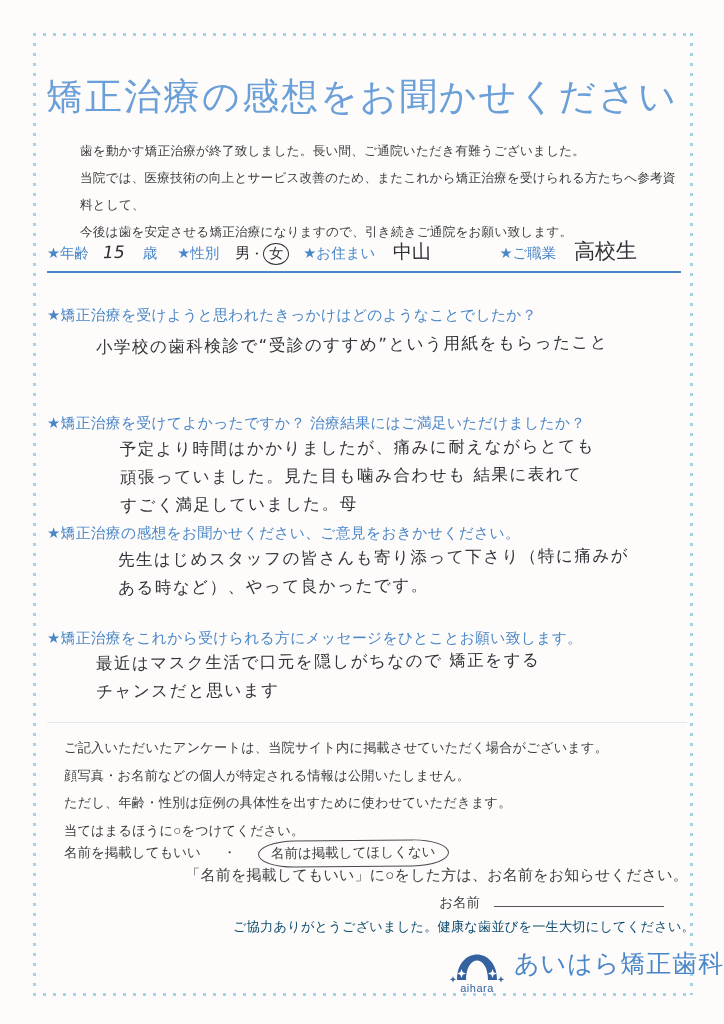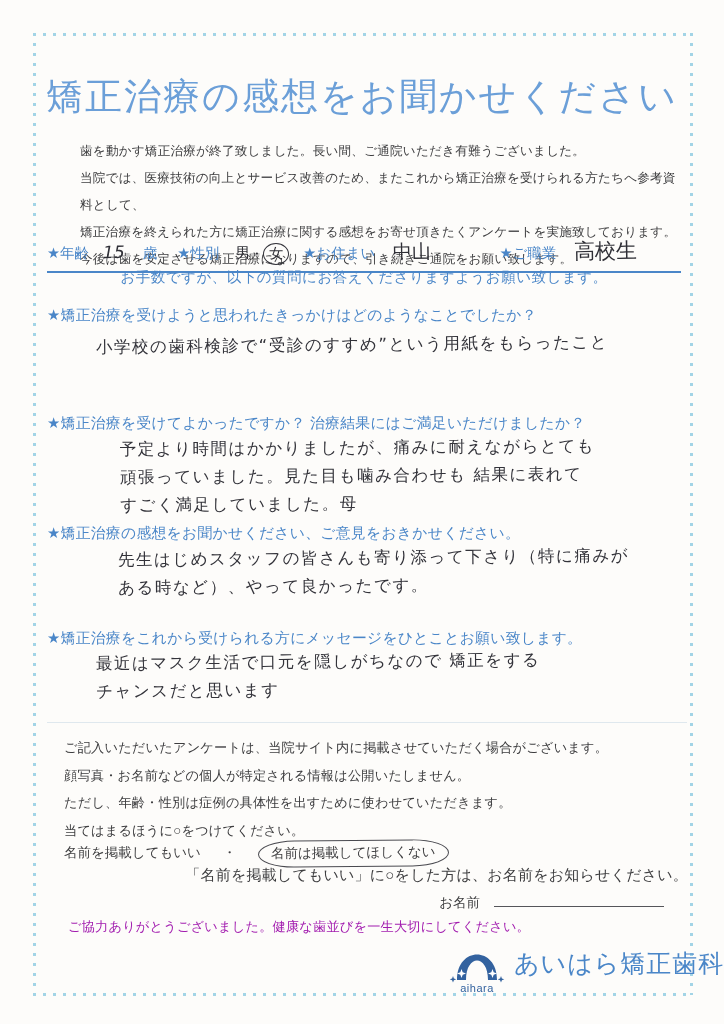--- a/index.html
+++ b/index.html
@@ -104,22 +104,22 @@
   }
   .name-row{
     position:absolute;right:60px;top:892px;
     font-size:13.5px;color:#3d3d3f;
   }
   .name-blank{
     display:inline-block;width:170px;border-bottom:1.6px solid #55555a;
     margin-left:14px;height:14px;
   }
   .thanks-line{
-    position:absolute;right:36px;top:918px;width:620px;
-    font-size:13.2px;color:#a21caf;letter-spacing:0.2px;
+    position:absolute;right:29px;top:918px;width:620px;
+    text-align:right;font-size:13.2px;color:#0c4a6e;letter-spacing:0.2px;
   }
   .logo{
     position:absolute;left:448px;top:932px;height:62px;
     display:flex;align-items:center;
   }
   .logo-mark{position:relative;width:58px;height:62px;}
   .logo-romaji{
     position:absolute;left:0;bottom:0;width:58px;text-align:center;
     font-size:11px;color:#33629f;letter-spacing:0.5px;
   }
@@ -136,39 +136,37 @@
   <div class="dot-edge dot-h dot-top"></div>
   <div class="dot-edge dot-h dot-bottom"></div>
   <div class="dot-edge dot-v dot-left"></div>
   <div class="dot-edge dot-v dot-right"></div>
 
   <div class="title">矯正治療の感想をお聞かせください</div>
 
   <div class="intro">
     <div>歯を動かす矯正治療が終了致しました。長い間、ご通院いただき有難うございました。</div>
     <div>当院では、医療技術の向上とサービス改善のため、またこれから矯正治療を受けられる方たちへ参考資料として、</div>
-    <div>矯正治療を終えられた方に矯正治療に関する感想をお寄せ頂きたくアンケートを実施致しております。</div>
     <div>今後は歯を安定させる矯正治療になりますので、引き続きご通院をお願い致します。</div>
   </div>
 
   <div class="profile-row">
     <span class="lbl">★年齢</span>
     <span class="hand hw-age">15</span>
     <span class="lbl">歳</span>
     <span class="lbl" style="margin-left:16px;">★性別</span>
     <span class="gender-group">
       <span class="gender-m">男</span><span class="gender-dot">・</span><span class="circle-female">女</span>
     </span>
     <span class="lbl">★お住まい</span>
     <span class="hand hw-res">中山</span>
     <span class="lbl" style="margin-left:64px;">★ご職業</span>
     <span class="hand hw-job">高校生</span>
   </div>
 
-  <div class="request-line">お手数ですが、以下の質問にお答えくださりますようお願い致します。</div>
 
   <div class="q-head q1">★矯正治療を受けようと思われたきっかけはどのようなことでしたか？</div>
   <div class="answer a1 hand">
     <div>小学校の歯科検診で“受診のすすめ”という用紙をもらったこと</div>
   </div>
 
   <div class="q-head q2">★矯正治療を受けてよかったですか？ 治療結果にはご満足いただけましたか？</div>
   <div class="answer a2 hand">
     <div>予定より時間はかかりましたが、痛みに耐えながらとても</div>
     <div>頑張っていました。見た目も噛み合わせも 結果に表れて</div>

